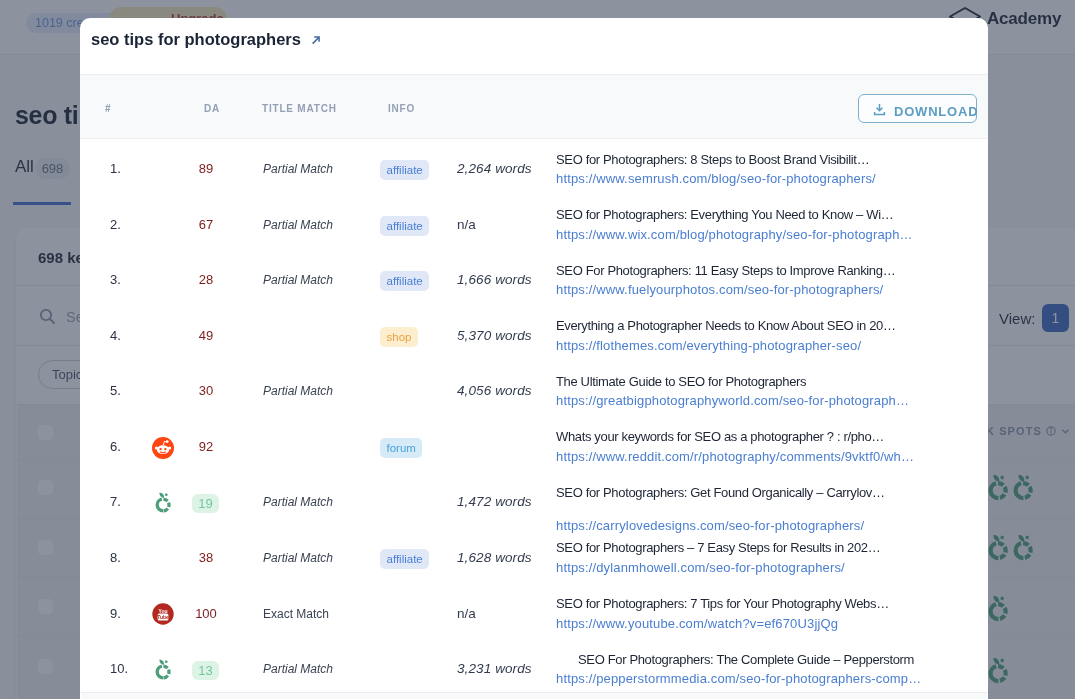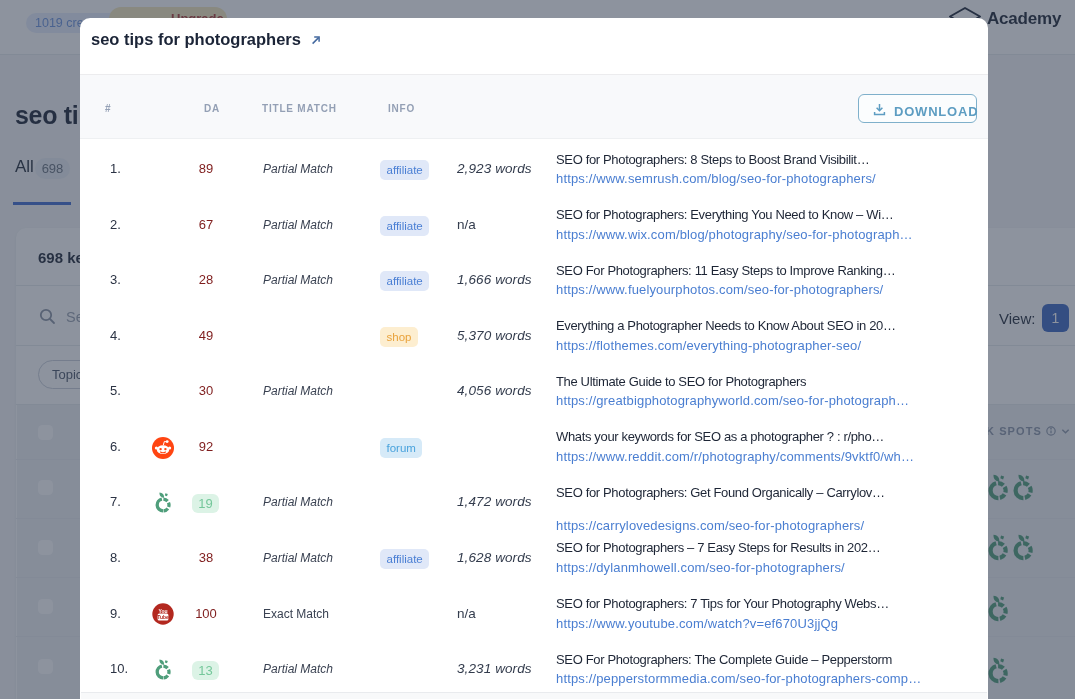--- a/index.html
+++ b/index.html
@@ -183,21 +183,21 @@
       <path d="M7.5 2 v6.2 M4.6 5.8 L7.5 8.7 L10.4 5.8" fill="none" stroke="#5d9dc2" stroke-width="1.5"></path>
       <path d="M2.6 10 v2.4 h9.8 V10" fill="none" stroke="#5d9dc2" stroke-width="1.5"></path>
     </svg>
     <span>DOWNLOAD</span>
   </div>
 
   <div class="num" style="top:161.0px;">1.</div>
 <div class="da" style="top:161.0px;">89</div>
 <div class="tm" style="top:162.0px;">Partial Match</div>
 <div class="ip aff" style="top:160.0px;">affiliate</div>
-<div class="wrd" style="top:161.0px;">2,923 words</div>
+<div class="wrd" style="top:161.0px;">2,264 words</div>
 <div class="ttl" style="top:153.5px;">SEO for Photographers: 8 Steps to Boost Brand Visibilit…</div>
 <div class="lnk" style="top:173.0px;">https://www.semrush.com/blog/seo-for-photographers/</div>
 <div class="num" style="top:216.6px;">2.</div>
 <div class="da" style="top:216.6px;">67</div>
 <div class="tm" style="top:217.6px;">Partial Match</div>
 <div class="ip aff" style="top:215.6px;">affiliate</div>
 <div class="na" style="top:216.6px;">n/a</div>
 <div class="ttl" style="top:209.1px;">SEO for Photographers: Everything You Need to Know – Wi…</div>
 <div class="lnk" style="top:228.6px;">https://www.wix.com/blog/photography/seo-for-photograph…</div>
 <div class="num" style="top:272.1px;">3.</div>
@@ -267,17 +267,17 @@
 <div class="lnk" style="top:617.5px;">https://www.youtube.com/watch?v=ef670U3jjQg</div>
 <div class="num" style="top:661.0px;">10.</div>
 <svg class="abs" style="left:152.0px; top:659.04px;" width="22" height="22" viewBox="0 0 22 22">
       <circle cx="11.1" cy="13" r="5.9" fill="none" stroke="#4f9e7b" stroke-width="3.3" stroke-dasharray="17 1.6 4.6 1.6 4.6 1.6 4.6 1.5" transform="rotate(88 11.1 13)"></circle>
       <path d="M12 5.8 C9 5.7 7.1 3.4 7.5 0.5 C10.4 0.6 12.4 2.9 12 5.8 Z" fill="#4f9e7b"></path>
       <path d="M13.4 1.2 L15.8 2 L15 4.3 L12.8 3.4 Z" fill="#4f9e7b"></path>
     </svg>
 <div class="dapill" style="top:660.5px;">13</div>
 <div class="tm" style="top:662.0px;">Partial Match</div>
 <div class="wrd" style="top:661.0px;">3,231 words</div>
-<div class="ttl" style="top:653.5px;">SEO For Photographers: The Complete Guide – Pepperstorm</div>
+<div class="ttl" style="top:653.5px;margin-left:22px;">SEO For Photographers: The Complete Guide – Pepperstorm</div>
 <div class="lnk" style="top:673.0px;">https://pepperstormmedia.com/seo-for-photographers-comp…</div>
 
 <div class="abs" style="left:81px; top:692px; width:906px; height:7px; background:#f8f9fa; border-top:1px solid #e9ebee;"></div>
 </div>
 
 </body></html>

